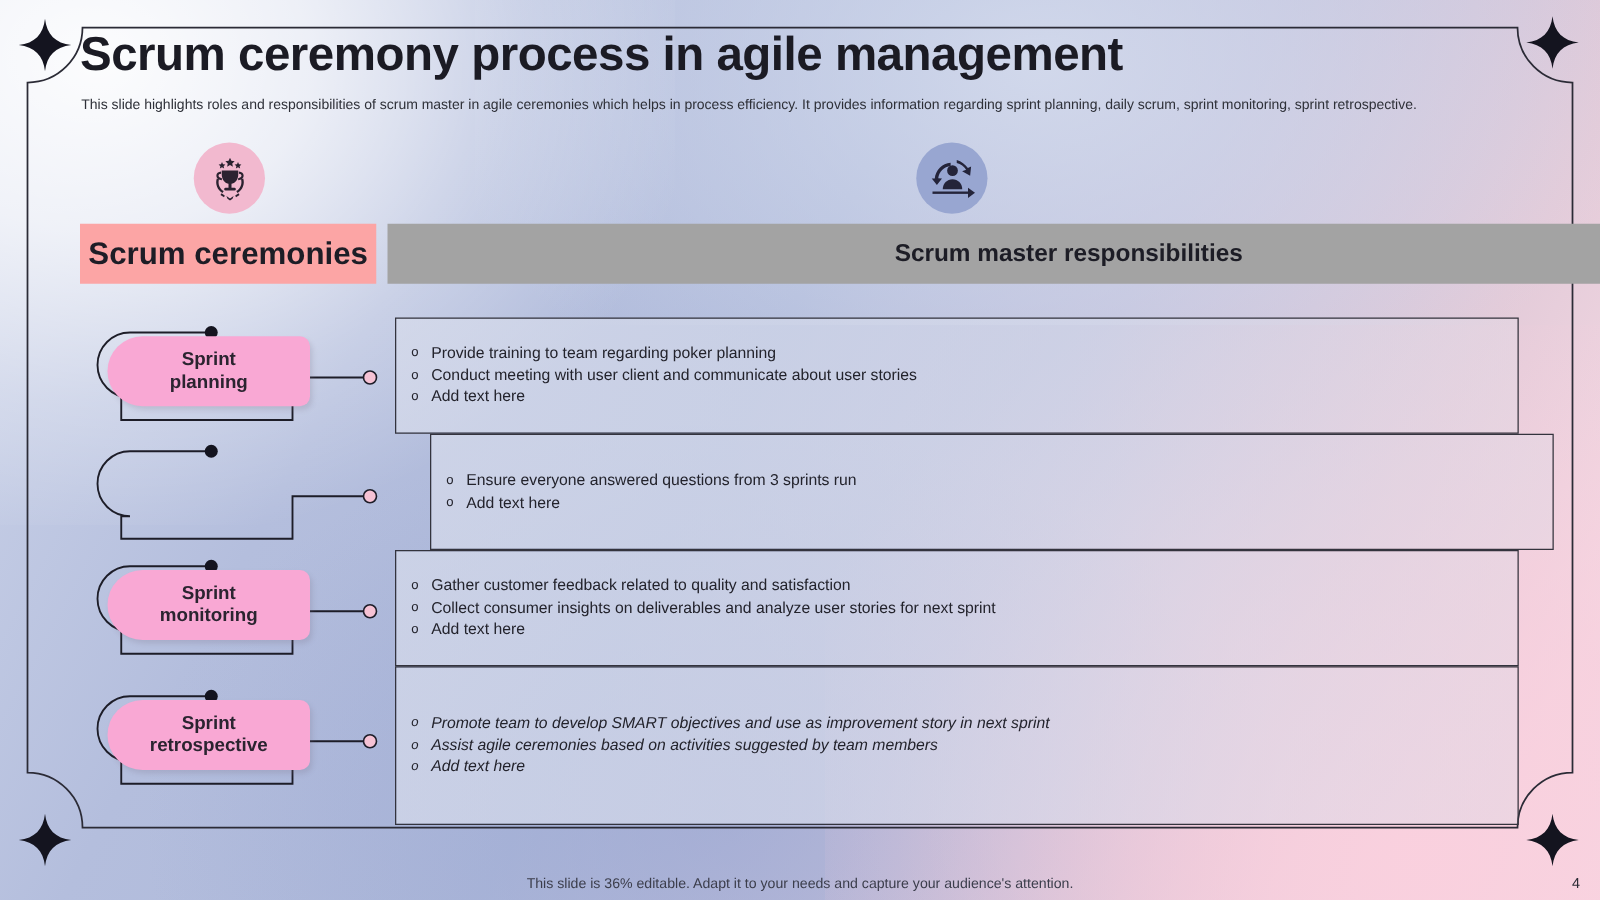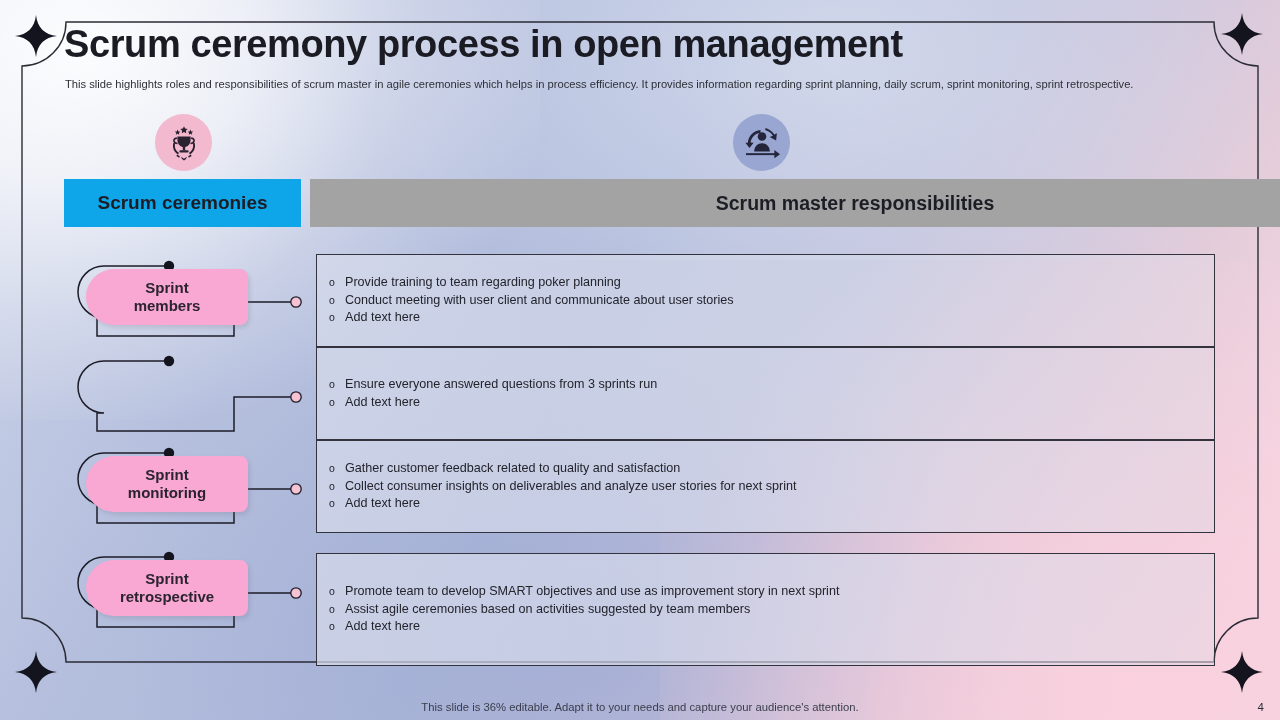--- a/index.html
+++ b/index.html
@@ -80,22 +80,22 @@
   }
 
   
   .bar{
     position:absolute;
     display:flex; align-items:center; justify-content:center;
     font-weight:bold; color:#1d1d26;
   }
   .bar-pink{
     left:64px; top:179px; width:237px; height:48px;
-    background:#0ea5e9;
-    font-size:19px;
+    background:#fca5a5;
+    font-size:25px;
   }
   .bar-blue{
     left:310px; top:179px; width:1090px; height:48px;
     background:#a3a3a3;
     font-size:19.5px;
   }
 
   
   .ceremony{
     position:absolute; left:64px; width:250px; height:92px;
@@ -178,21 +178,21 @@
   <svg width="44" height="44" viewBox="0 0 44 44">
       <path d="M22 1 C23.4 13.6 30.4 20.6 43 22 C30.4 23.4 23.4 30.4 22 43 C20.6 30.4 13.6 23.4 1 22 C13.6 20.6 20.6 13.6 22 1 Z" fill="#14141f"></path>
     </svg>
 </div>
 <div class="sparkle" style="left:1220px; top:650px;">
   <svg width="44" height="44" viewBox="0 0 44 44">
       <path d="M22 1 C23.4 13.6 30.4 20.6 43 22 C30.4 23.4 23.4 30.4 22 43 C20.6 30.4 13.6 23.4 1 22 C13.6 20.6 20.6 13.6 22 1 Z" fill="#14141f"></path>
     </svg>
 </div>
 
-<div class="title">Scrum ceremony process in open management</div>
+<div class="title">Scrum ceremony process in agile management</div>
 <div class="subtitle">This slide highlights roles and responsibilities of scrum master in agile ceremonies which helps in process efficiency. It provides information regarding sprint planning, daily scrum, sprint monitoring, sprint retrospective.</div>
 
 <div class="icon-circle icon-pink">
   <svg width="40" height="40" viewBox="0 0 40 40">
     <g fill="#2b2230">
       <path d="M20 3.2 l1.1 2.4 2.6 .3 -1.9 1.8 .5 2.6 -2.3-1.3 -2.3 1.3 .5-2.6 -1.9-1.8 2.6-.3 Z"></path>
       <path d="M13.6 6.6 l.8 1.8 1.9 .2 -1.4 1.3 .4 1.9 -1.7-1 -1.7 1 .4-1.9 -1.4-1.3 1.9-.2 Z"></path>
       <path d="M26.4 6.6 l.8 1.8 1.9 .2 -1.4 1.3 .4 1.9 -1.7-1 -1.7 1 .4-1.9 -1.4-1.3 1.9-.2 Z"></path>
       <path d="M13.4 13.4 h13.2 v3.4 c0 4.1 -2.9 7.4 -6.6 7.4 s-6.6-3.3 -6.6-7.4 Z"></path>
       <path d="M12.9 14.2 c-2.4 .1 -3.8 1.5 -3.8 3.2 0 2.2 1.9 3.7 4.4 3.8 l0-1.7 c-1.6-.1 -2.7-1 -2.7-2.1 0-.8 .7-1.4 2.1-1.5 Z"></path>
@@ -226,21 +226,21 @@
 
 <div class="ceremony" style="top:258px;">
   <svg class="hook" viewBox="0 0 250 92">
     <path d="M105 8 L40 8 A 26 26 0 0 0 40 60 L 33 60 L 33 78 L 170 78 L 170 44 L 232 44" fill="none" stroke="#1d1d28" stroke-width="1.5" stroke-linecap="butt"></path>
     <circle cx="105" cy="8" r="5.2" fill="#14141f"></circle>
     <circle cx="232" cy="44" r="5.2" fill="#f6c2d4" stroke="#1d1d28" stroke-width="1.3"></circle>
   </svg>
   <div class="pill">
     <span>
       <span>Sprint</span><br>
-      <span>members</span>
+      <span>planning</span>
     </span>
   </div>
 </div>
 
 <div class="ceremony" style="top:353px;">
   <svg class="hook" viewBox="0 0 250 92">
     <path d="M105 8 L40 8 A 26 26 0 0 0 40 60 L 33 60 L 33 78 L 170 78 L 170 44 L 232 44" fill="none" stroke="#1d1d28" stroke-width="1.5" stroke-linecap="butt"></path>
     <circle cx="105" cy="8" r="5.2" fill="#14141f"></circle>
     <circle cx="232" cy="44" r="5.2" fill="#f6c2d4" stroke="#1d1d28" stroke-width="1.3"></circle>
   </svg>
@@ -275,36 +275,36 @@
 </div>
 
 <div class="row" style="top:254px; height:93px;">
   <ul class="bullets">
     <li>Provide  training to team regarding  poker  planning</li>
     <li>Conduct  meeting with user client and communicate  about user stories</li>
     <li>Add text here</li>
   </ul>
 </div>
 
-<div class="row" style="top:347px; height:93px;">
+<div class="row" style="top:347px; height:93px;margin-left:28px;">
   <ul class="bullets">
     <li>Ensure  everyone  answered  questions from  3 sprints run</li>
     <li>Add text here</li>
   </ul>
 </div>
 
 <div class="row" style="top:440px; height:93px;">
   <ul class="bullets">
     <li>Gather customer feedback  related to quality and satisfaction</li>
     <li>Collect consumer insights on deliverables  and analyze user stories for next sprint</li>
     <li>Add text here</li>
   </ul>
 </div>
 
-<div class="row" style="top:553px; height:113px;">
+<div class="row" style="top:533px; height:127px;font-style:italic;">
   <ul class="bullets">
     <li>Promote team to develop  SMART  objectives  and use as improvement  story in next sprint</li>
     <li>Assist agile ceremonies  based  on activities  suggested  by team members</li>
     <li>Add text here</li>
   </ul>
 </div>
 
 <div class="footer-note">This slide is 36% editable. Adapt it to your needs and capture your audience's attention.</div>
 <div class="page-num">4</div>
 

